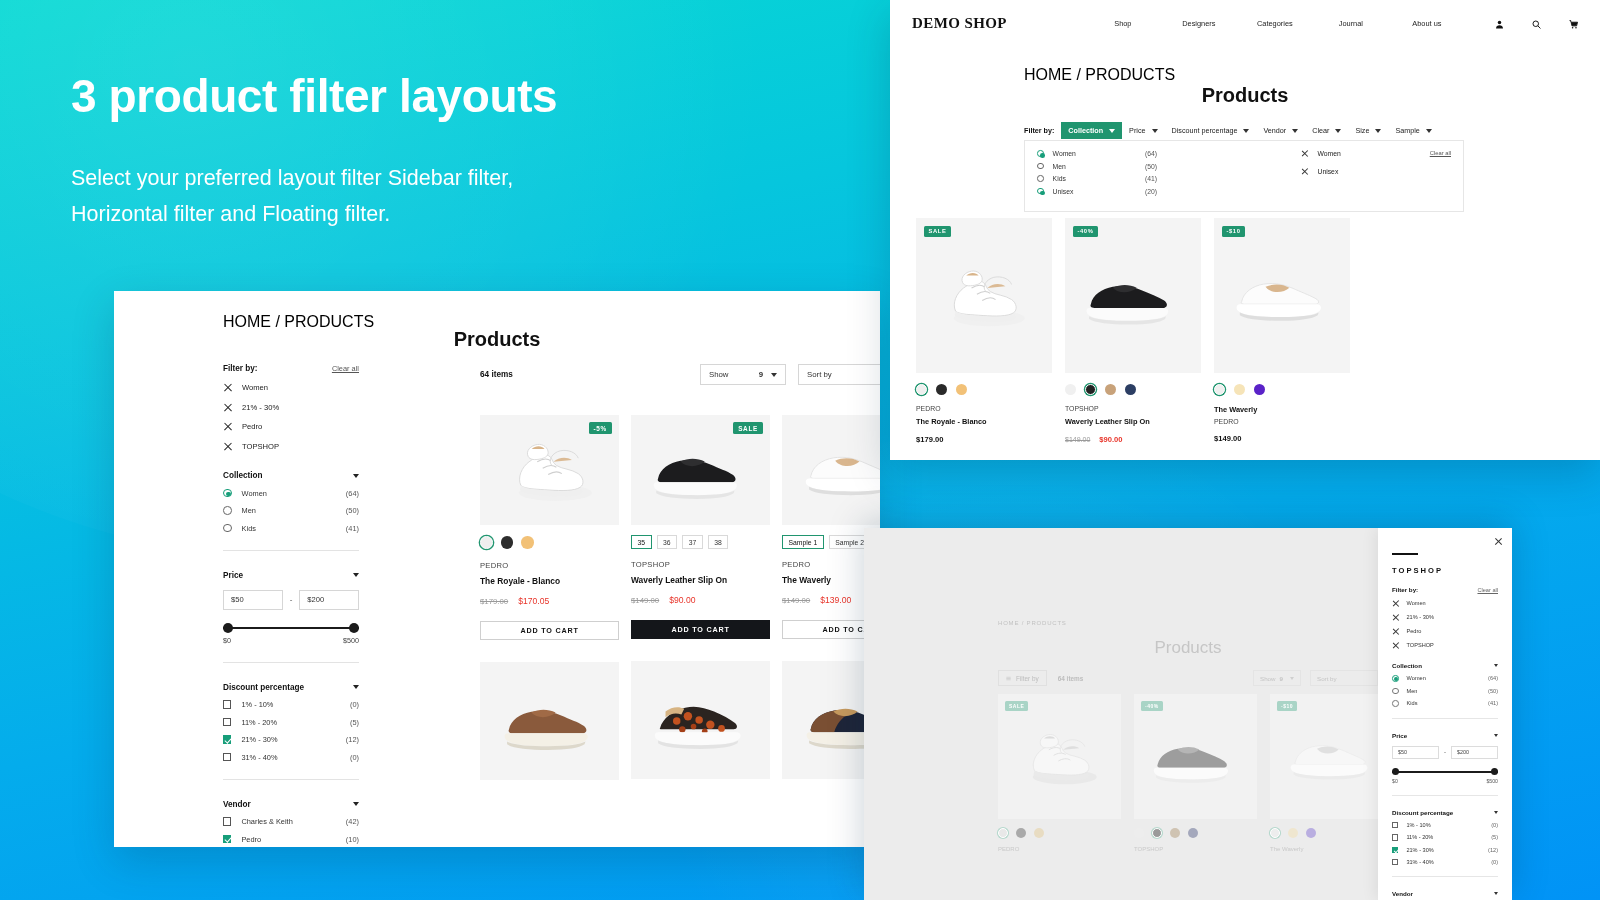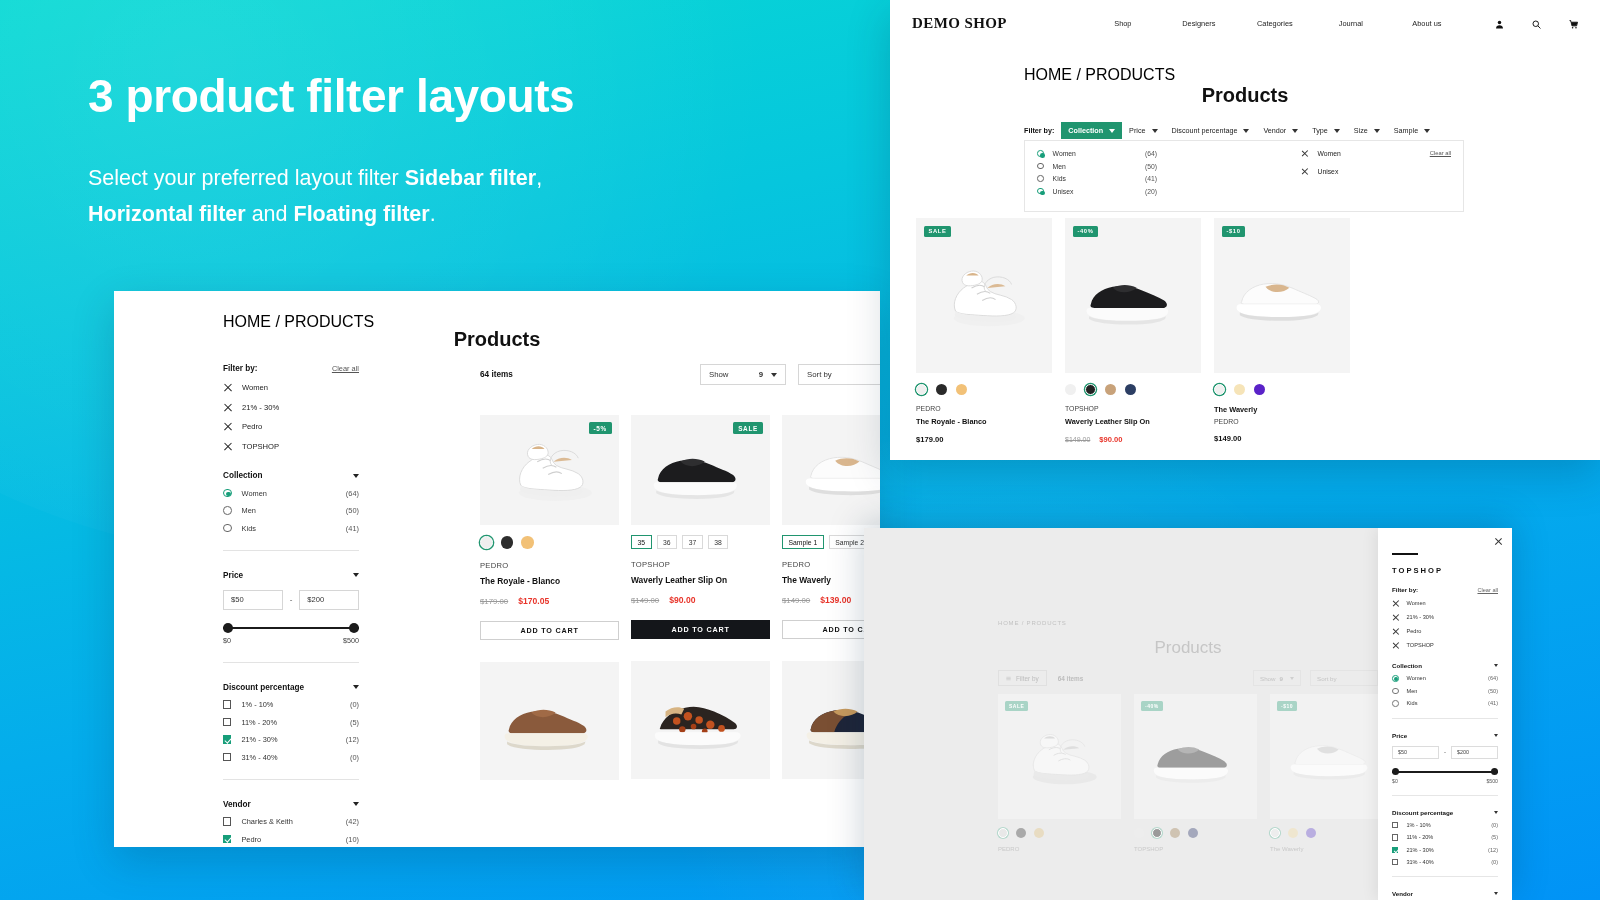--- a/index.html
+++ b/index.html
@@ -17,24 +17,24 @@
     pointer-events:none;
   }
   .bg-sheen2{
     position:absolute; left:560px; top:430px; width:900px; height:620px;
     border-radius:50%;
     background:radial-gradient(circle at 50% 50%, rgba(255,255,255,0.07) 0%, rgba(255,255,255,0) 65%);
     pointer-events:none;
   }
 
   
-  .hero{ position:absolute; left:88px; top:72px; width:700px; color:#fff; }
+  .hero{ position:absolute; left:71px; top:72px; width:700px; color:#fff; }
   .hero h1{ font-size:46px; font-weight:bold; letter-spacing:-0.4px; line-height:1.08; }
   .hero p{ margin-top:38px; font-size:21.5px; line-height:1.68; font-weight:400; }
-  .hero b{ font-weight:bold; }
+  .hero b{ font-weight:normal; }
 
   
   .panel{ position:absolute; background:#fff; overflow:hidden; }
 
   
   #panel-sidebar{
     left:114px; top:291px; width:766px; height:556px;
     box-shadow:0 14px 40px rgba(0,40,70,0.20);
   }
   .page-title{ text-align:center; font-size:20px; font-weight:bold; color:#111; }
@@ -87,21 +87,21 @@
   .swrow{ display:flex; align-items:center; gap:8px; margin-top:10px; height:15px; }
   .sw{ width:12.5px;height:12.5px;border-radius:50%;flex:0 0 auto; }
   .sw.ring{ box-shadow:0 0 0 1.3px #20956f; border:1.6px solid #fff; }
   .szrow{ display:flex; gap:5px; margin-top:10px; }
   .sz{ border:1px solid #d9d9d9; font-size:6.8px; color:#333; padding:2.6px 5.5px; min-width:17px; text-align:center; background:#fff; }
   .sz.on{ border-color:#20956f; color:#111; }
   .vend{ font-size:7.6px; color:#444; margin-top:11px; letter-spacing:.3px; }
   .ttl{ font-size:8.4px; font-weight:bold; color:#111; margin-top:6px; }
   .prow{ margin-top:10px; display:flex; gap:10px; align-items:baseline; }
   .old{ font-size:7.8px; color:#9a9a9a; text-decoration:line-through; }
-  .new{ font-size:8.6px; color:#e8342a; font-weight:bold; }
+  .new{ font-size:8.6px; color:#e8342a; font-weight:normal; }
   .atc{ margin-top:15px; height:19px; border:1px solid #cfcfcf; display:flex; align-items:center; justify-content:center;
         font-size:7.2px; font-weight:bold; letter-spacing:.8px; color:#111; background:#fff; }
   .atc.dark{ background:#14161a; border-color:#14161a; color:#fff; }
   .pimg2{ width:139px; height:118px; background:#f4f4f4; margin-top:22px; }
 
   
   .shoe{ position:absolute; left:50%; top:50%; transform:translate(-50%,-50%); }
 
   
   #panel-horizontal{
@@ -513,21 +513,21 @@
         </div>
         <div class="hf-btn ">
      <span>Discount percentage</span>
      <span class="caret"></span>
         </div>
         <div class="hf-btn ">
      <span>Vendor</span>
      <span class="caret"></span>
         </div>
         <div class="hf-btn ">
-     <span>Type</span>
+     <span>Clear</span>
      <span class="caret"></span>
         </div>
         <div class="hf-btn ">
      <span>Size</span>
      <span class="caret"></span>
         </div>
         <div class="hf-btn ">
      <span>Sample</span>
      <span class="caret"></span>
         </div>

